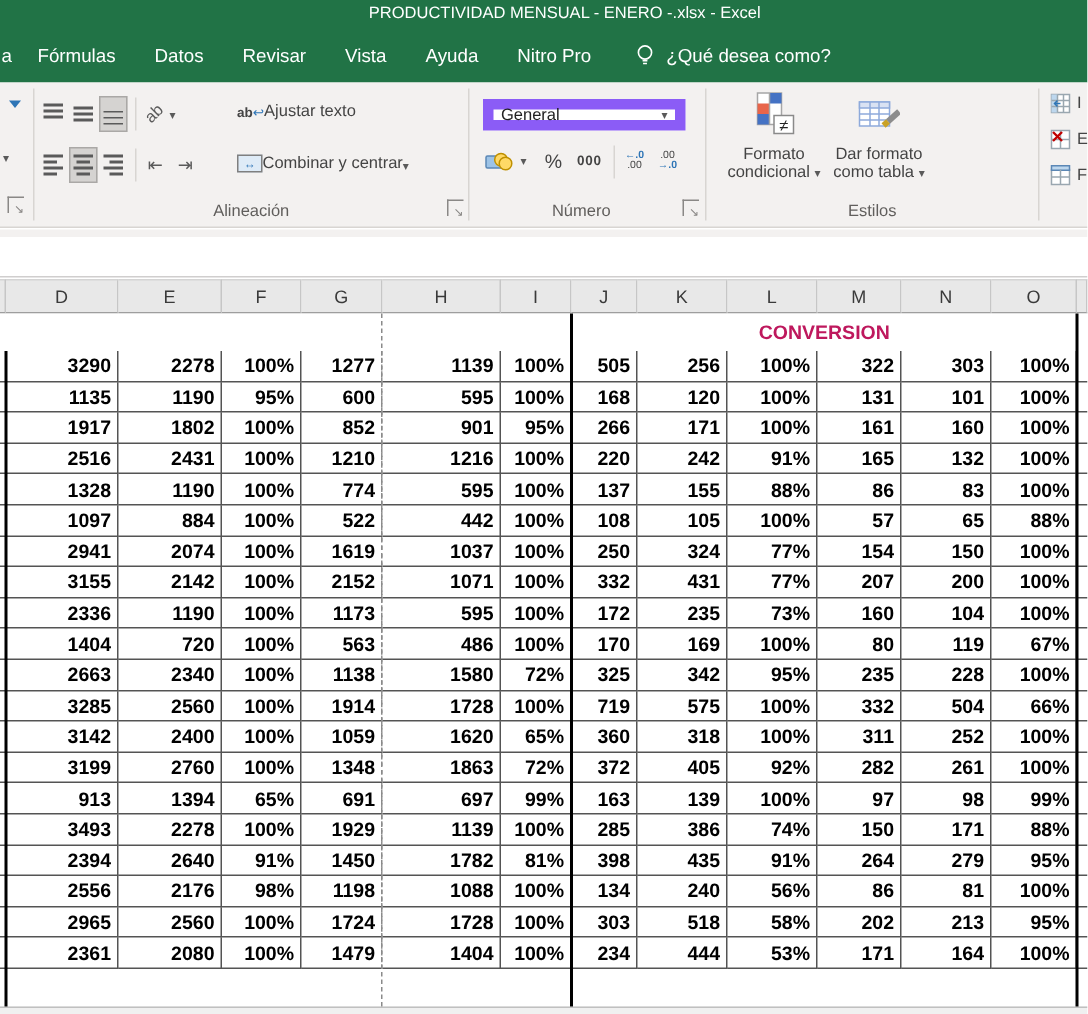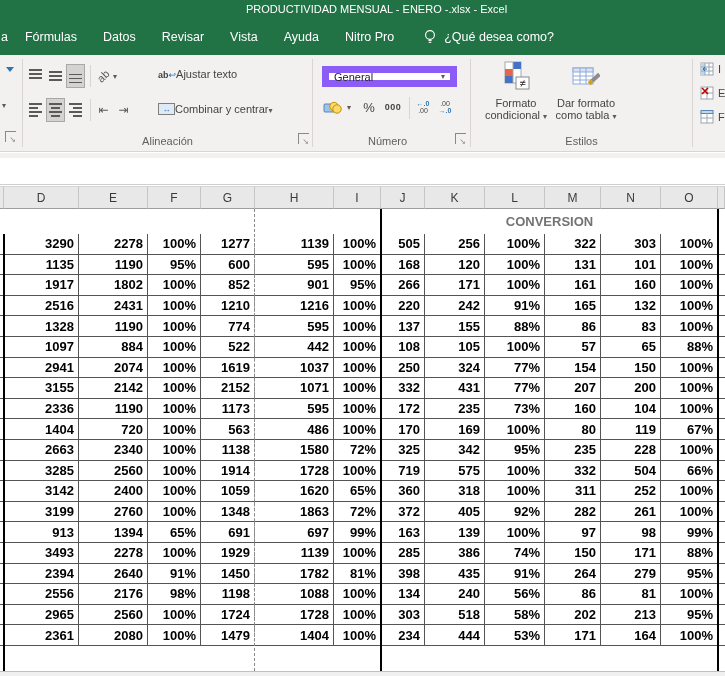--- a/index.html
+++ b/index.html
@@ -65,21 +65,21 @@
   .sheet { position:absolute; top:186px; left:0; width:725px; height:485px; background:#fff; }
   .grid { display:grid; grid-template-columns:4px 75px 69px 53px 54px 79px 47px 44px 60px 60px 56px 60px 57px 1fr; }
 
   .letters { height:23px; }
   .colletter { background:#e8e8e8; border-right:1px solid #c6c6c6; border-bottom:1px solid #9e9e9e; border-top:1px solid #d4d4d4;
     display:flex; align-items:center; justify-content:center; font-size:12px; color:#3a3a3a; }
   .colletter.sliver, .colletter.filler { color:transparent; }
 
   .convrow { position:relative; height:25px; background:#fff; }
   .convlabel { position:absolute; left:381px; width:337px; top:0; height:25px;
-    display:flex; align-items:center; justify-content:center; font-size:13px; font-weight:bold; color:#737373; }
+    display:flex; align-items:center; justify-content:center; font-size:13px; font-weight:bold; color:#be185d; }
 
   .headrow { height:25px; border-top:1px solid #111; }
   .hcell { display:flex; align-items:center; justify-content:center; font-size:12.5px; font-weight:bold; color:#000;
     border-right:1px solid #111; border-bottom:1px solid #111; white-space:nowrap; overflow:hidden; }
   .hcell.gdash { border-right:1px dashed #6d6d6d; }
   .hsliver { background:var(--red); border-bottom:1px solid #111; }
   .hfiller { border-bottom:1px solid #545454; }
 
   .datarow { height:20.6px; }
   .dcell { display:flex; align-items:center; justify-content:flex-end; padding-right:4px;

